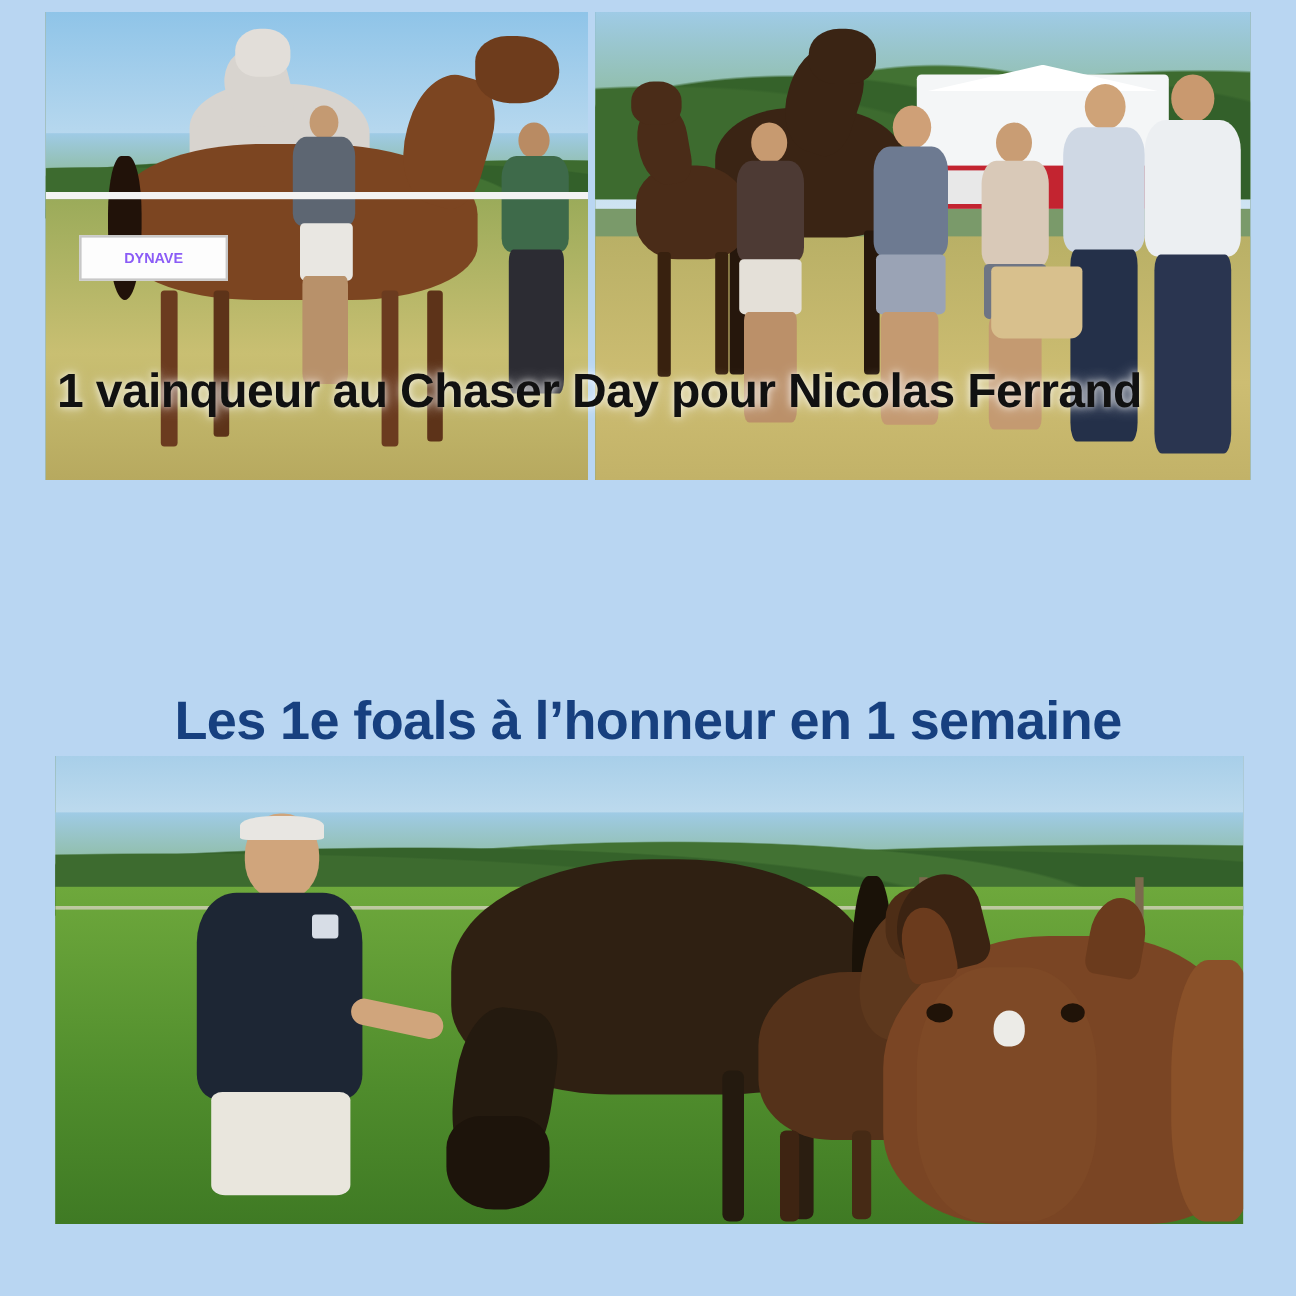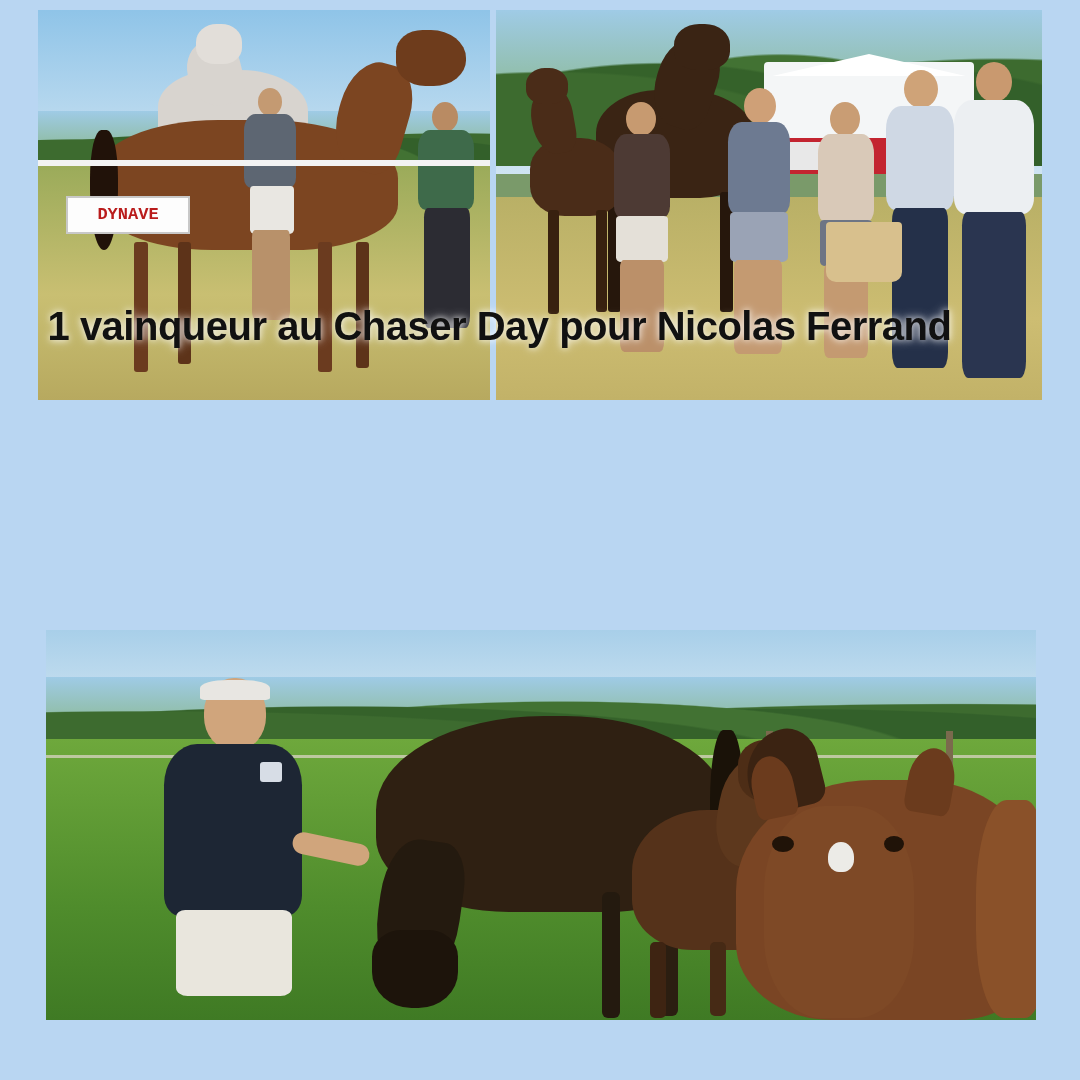--- a/index.html
+++ b/index.html
@@ -237,21 +237,21 @@
     </div>
 
     <div class="person" style="left:200px; top:78px; width:66px; height:236px;">
       <div class="p-head" style="left:20px; top:0; width:24px; height:28px; background:#c49a72;"></div>
       <div class="p-body" style="left:6px; top:26px; width:52px; height:74px; background:#5d6672;"></div>
       <div class="p-legs" style="left:12px; top:98px; width:44px; height:48px; background:#e9e7e2;"></div>
       <div class="p-legs" style="left:14px; top:142px; width:38px; height:90px; background:#b8916a;"></div>
     </div>
 
     <div class="banner" style="left:28px; top:186px; width:120px; height:34px; background:#fdfdfd;">
-      <div style="font-size:17px; font-weight:bold; color:#b91c1c; text-align:center; line-height:34px; font-family:Liberation Mono, monospace;">DYNAVE</div>
+      <div style="font-size:12px; font-weight:bold; color:#8b5cf6; text-align:center; line-height:34px; font-family:Liberation Sans, sans-serif;">DYNAVE</div>
     </div>
     <div style="position:absolute; left:0; top:150px; width:452px; height:6px; background:#f3f3f3;"></div>
   </div>
 
   <div class="photo" id="photo-top-right">
     <div class="sky"></div>
     <div class="treeline t1" style="top:0; height:40%;"></div>
     <div class="field dry" style="height:52%; background:linear-gradient(#b9b066,#cdbd72 60%,#c2b268);"></div>
 
     <div class="tent" style="left:268px; top:52px; width:210px; height:96px; background:#f4f6f7; border-radius:4px;"></div>
@@ -306,20 +306,21 @@
       <div class="p-legs" style="left:14px; top:150px; width:64px; height:166px; background:#2a3550;"></div>
     </div>
 
     <div style="position:absolute; left:330px; top:212px; width:76px; height:60px; background:#d8c08d; border-radius:4px 4px 10px 10px;"></div>
 
   </div>
 
   <div id="headline-sub">1 vainqueur au Chaser Day pour Nicolas Ferrand</div>
 
 
+  <div id="tagline">Les 1e foals à l’honneur en 1 semaine</div>
 
   <div class="photo" id="photo-bottom">
     <div class="sky" style="height:30%; background:linear-gradient(#a8cfe9,#dbeaf4);"></div>
     <div class="treeline t1" style="top:12%; height:22%;"></div>
     <div class="field green" style="height:72%;"></div>
 
     <div style="position:absolute; left:0; top:32%; width:100%; height:3px; background:#d9d4c4; opacity:0.75;"></div>
     <div style="position:absolute; left:720px; top:26%; width:7px; height:70px; background:#7b6a4d;"></div>
     <div style="position:absolute; left:900px; top:26%; width:7px; height:70px; background:#7b6a4d;"></div>
 

